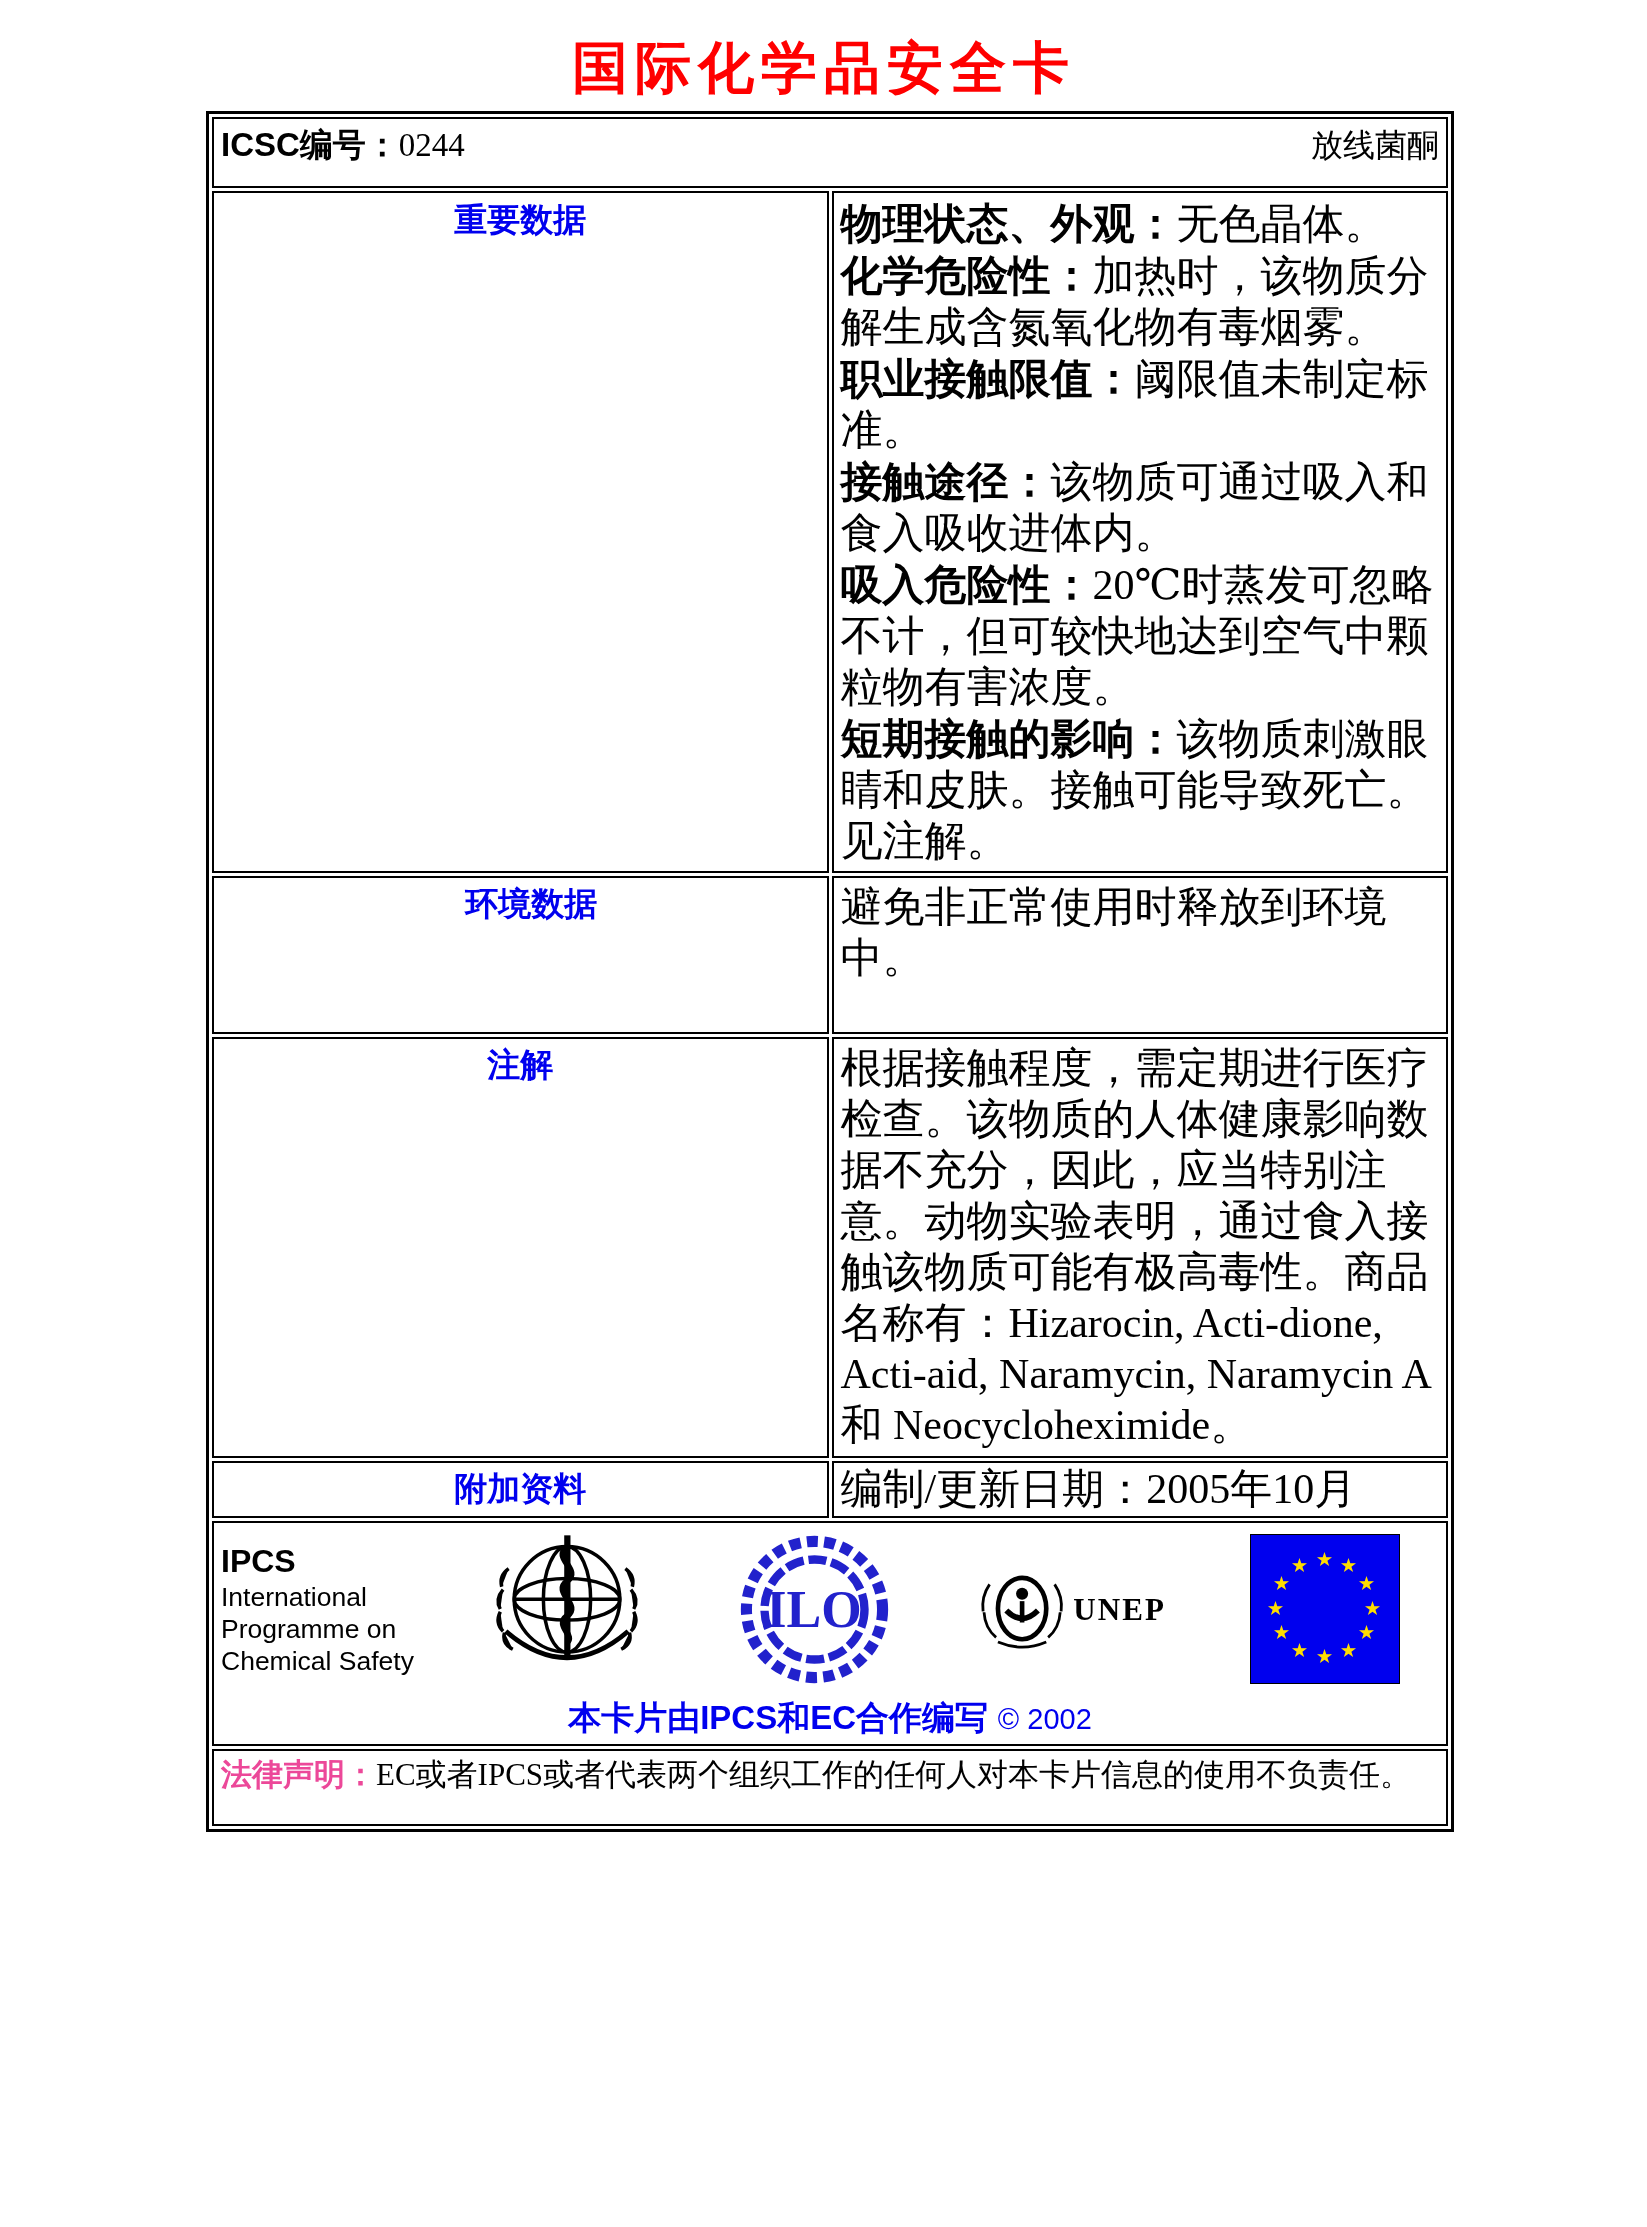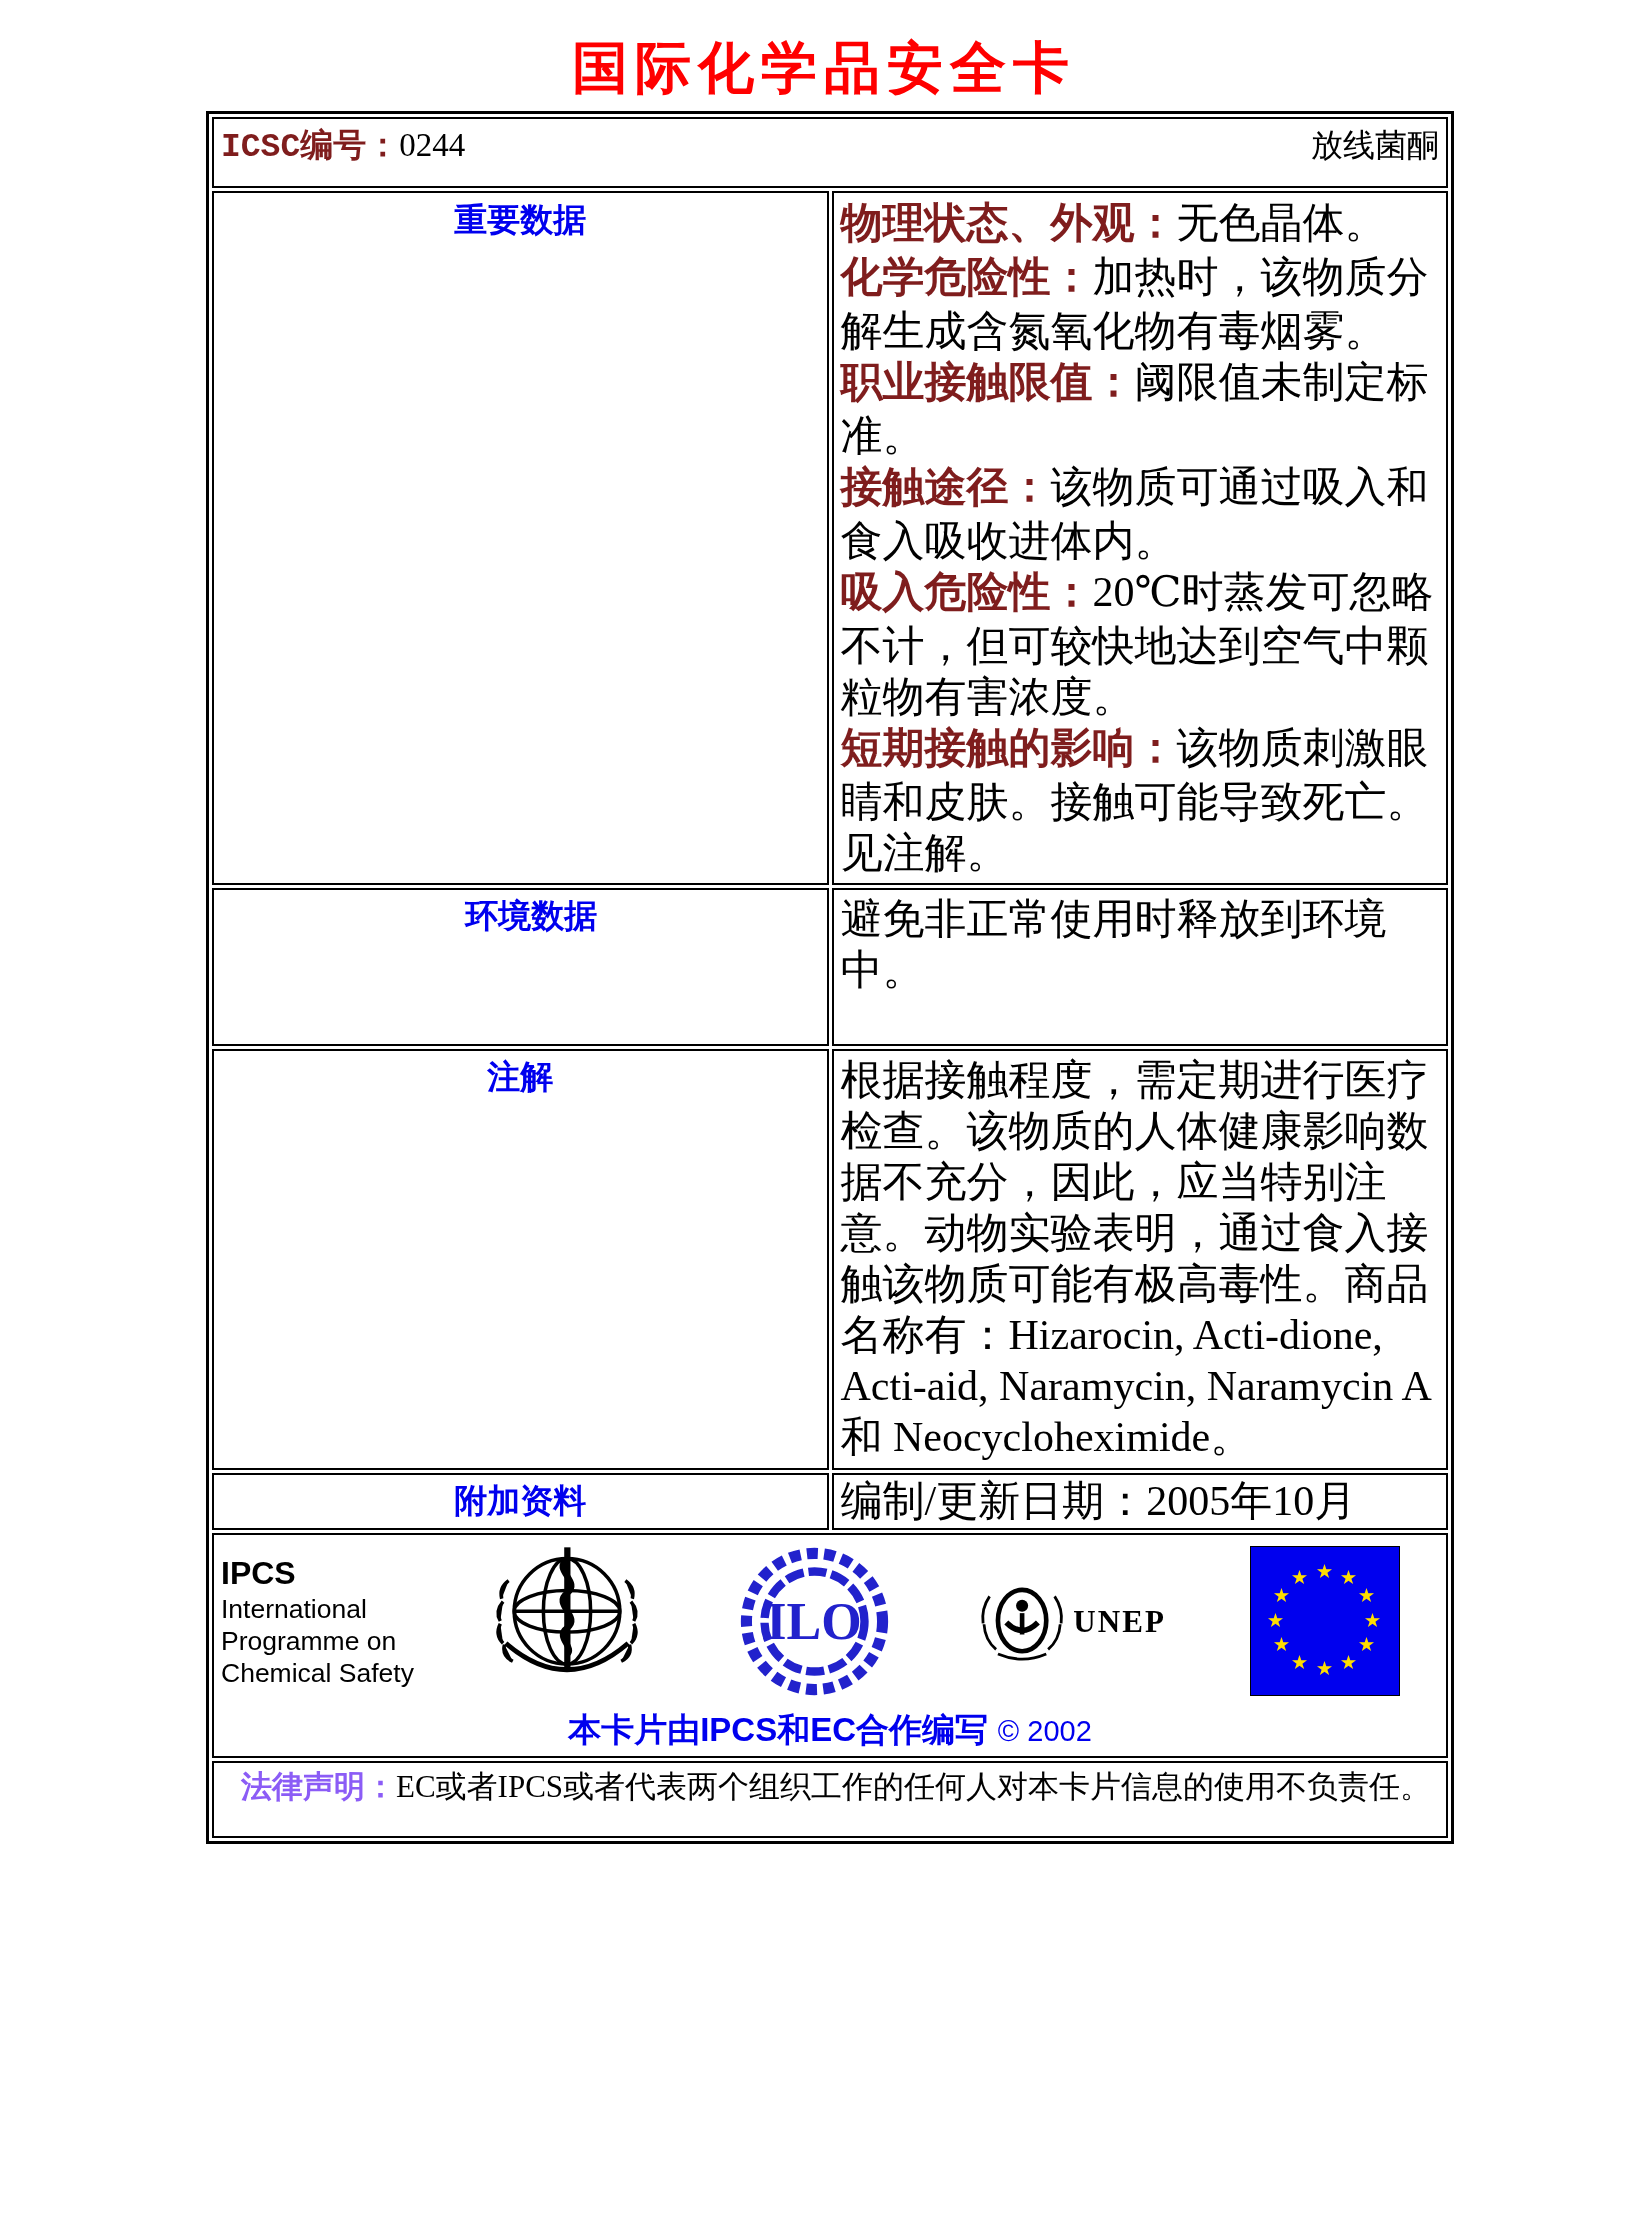--- a/index.html
+++ b/index.html
@@ -51,23 +51,23 @@
     font-size:33px;
     color:#0000ee;
     white-space:nowrap;
   }
   .content{
     font-size:42px;
     line-height:51px;
   }
   .content .item{margin:0;}
   .blue-label{
-    font-family:Liberation Mono, monospace;
+    font-family:Liberation Sans, sans-serif;
     font-weight:bold;
-    color:#7f1d1d;
+    color:#000000;
   }
   .hdr-row td{vertical-align:middle;}
   .hdr-flex{display:flex;justify-content:space-between;align-items:center;}
   .icsc-no{font-size:33px;}
   .chem-name{font-size:32px;}
   .thin-row .content{line-height:40px;margin-top:40px;}
   
   .logos-row td{padding:7px 9.8px;}
   .logos-flex{
     display:flex;align-items:center;justify-content:flex-start;
@@ -110,21 +110,21 @@
     color:#0000ee;
     margin-top:5.6px;
     line-height:42px;
   }
   .footer-caption .cap-main{font-weight:bold;}
   .footer-caption .cap-copy{font-weight:normal;font-size:29px;margin-left:9.8px;}
   .legal-row td{vertical-align:middle;}
   .legal{font-size:31px;line-height:39px;}
   .legal .legal-label{
     font-family:"Liberation Sans","DejaVu Sans",sans-serif;
-    font-weight:bold;color:#8b5cf6;margin-left:20px;
+    font-weight:bold;color:#ec4899;
   }
   svg{display:block;}
 </style>
 </head>
 <body>
 
 <div class="page">
 
   <h1 class="doc-title">国际化学品安全卡</h1>
 

